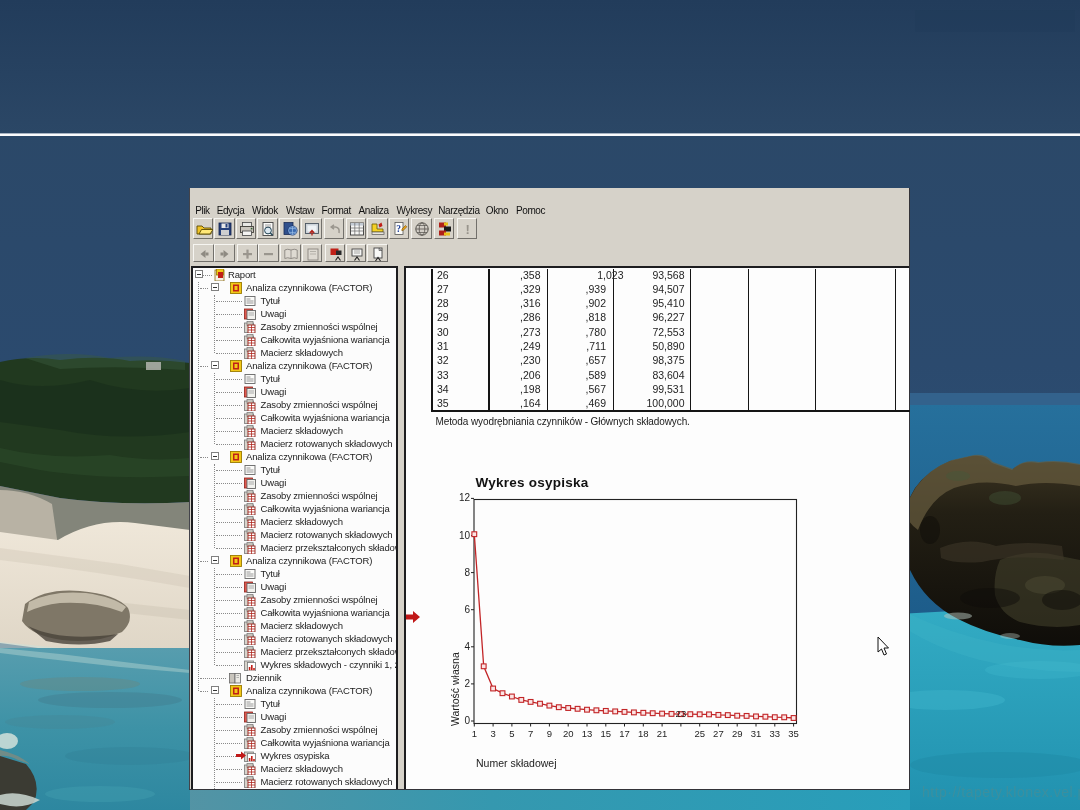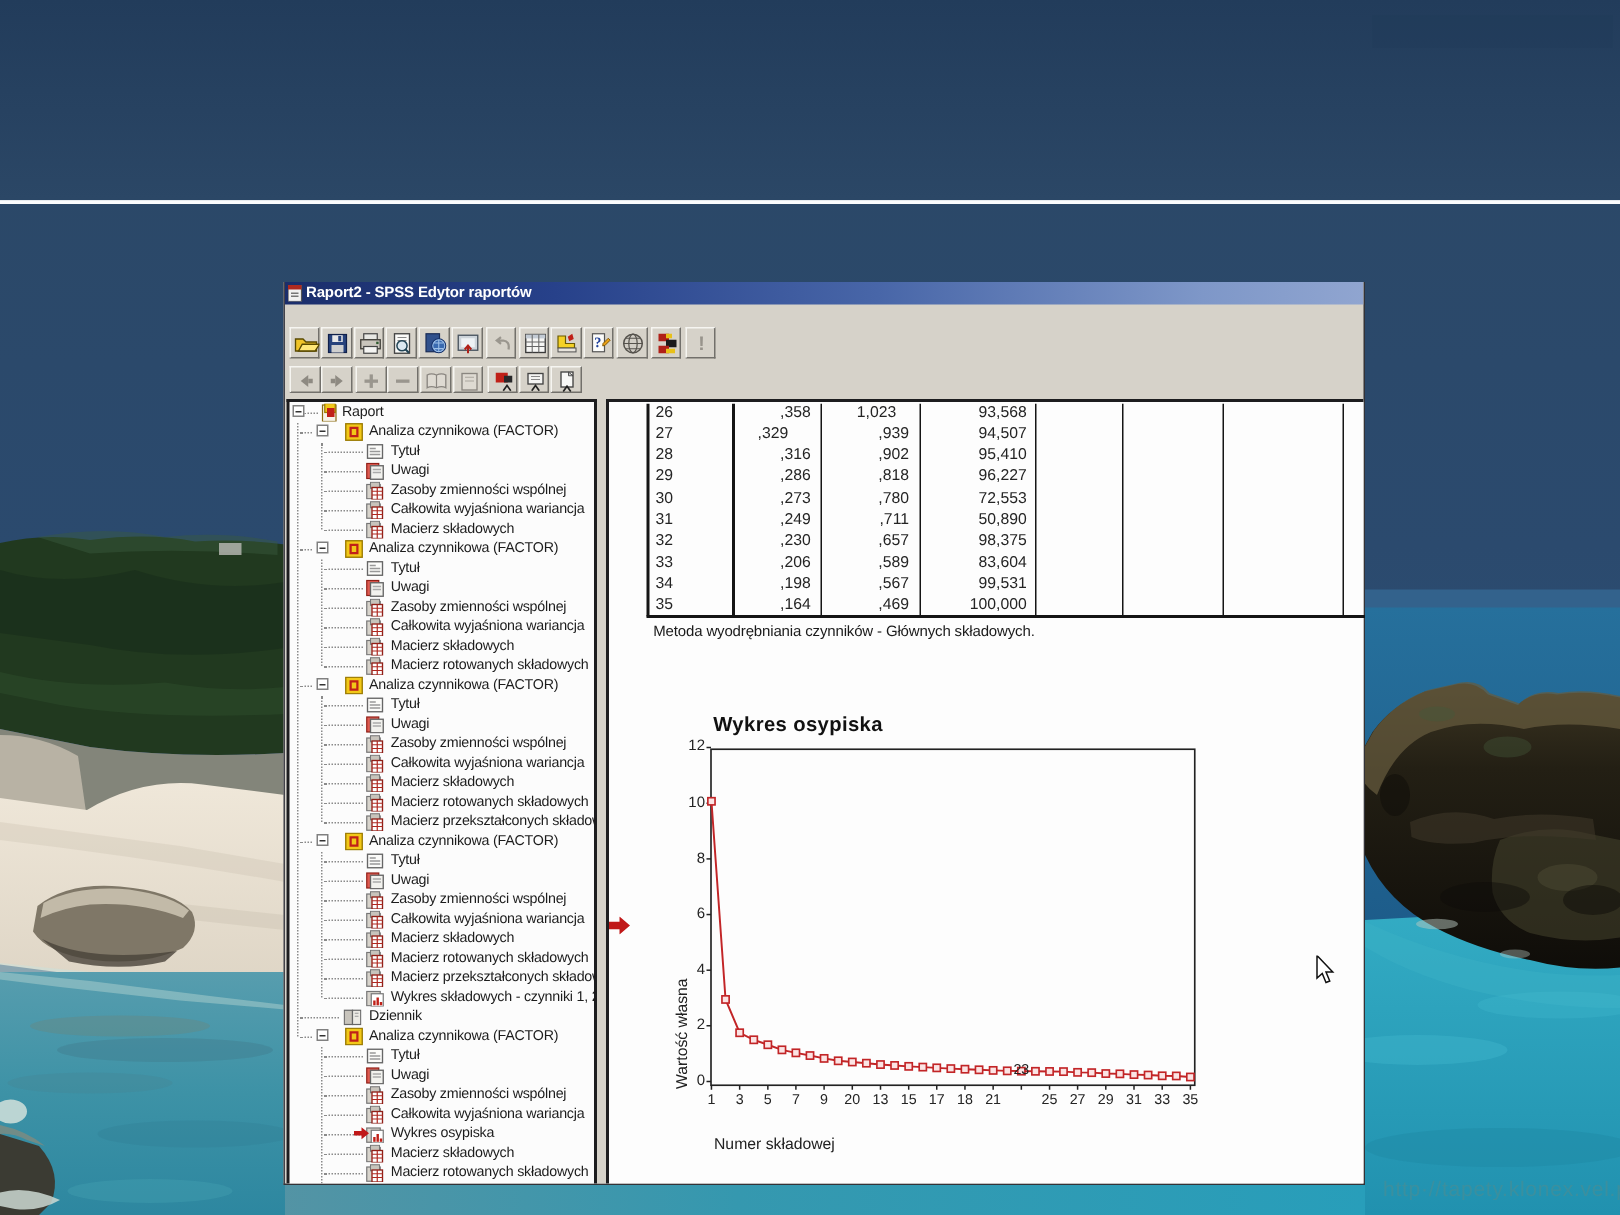--- a/index.html
+++ b/index.html
@@ -125,28 +125,31 @@
 <ellipse cx="130" cy="756" rx="65" ry="9" fill="#317e95" opacity="0.35"></ellipse>
 <ellipse cx="7" cy="741" rx="11" ry="8" fill="#dce6de" opacity="0.8"></ellipse>
 <path d="M0,756 L26,764 Q42,782 34,802 L26,810 L0,810 Z" fill="#3b3b33"></path>
 <path d="M0,750 Q18,754 30,764 L18,760 Q8,755 0,756 Z" fill="#8a8a7a" opacity="0.7"></path>
 <path d="M0,795 Q18,790 40,800 Q26,808 10,806 L0,804 Z" fill="#ccd9d2" opacity="0.85"></path>
 <ellipse cx="100" cy="794" rx="55" ry="8" fill="#3f9cae" opacity="0.5"></ellipse>
 <text x="922" y="797" font-size="14" letter-spacing="0.5" fill="#5e8a86" opacity="0.42" font-family="Liberation Sans,sans-serif">http·//tapety.klonex.vel.pl</text>
 </svg>
 
 <div id="win">
-<div id="titlebar">
-<svg class="abs" style="left:2px;top:2px" width="11" height="11" viewBox="0 0 11 11">
-          <rect x="0" y="0" width="9" height="11" fill="#f2f2f2" stroke="#555" stroke-width="0.8"></rect>
-          <rect x="0" y="0" width="9" height="3" fill="#b02a20"></rect>
-          <rect x="2" y="5" width="5" height="1" fill="#777"></rect>
-          <rect x="2" y="7" width="5" height="1" fill="#777"></rect>
-        </svg>
-<span class="txt">Raport2 - SPSS Edytor raportów</span>
+<div id="menubar">
+<span style="left:5.2px">Plik</span>
+<span style="left:26.7px">Edycja</span>
+<span style="left:62.1px">Widok</span>
+<span style="left:96.1px">Wstaw</span>
+<span style="left:131.6px">Format</span>
+<span style="left:168.6px">Analiza</span>
+<span style="left:206.6px">Wykresy</span>
+<span style="left:248.2px">Narzędzia</span>
+<span style="left:295.8px">Okno</span>
+<span style="left:326.0px">Pomoc</span>
 </div>
 <div class="tbtn" style="left:2.8px;top:30px">
         <svg width="18" height="18" viewBox="0 0 18 18">
           <path d="M2 14 L2 6 L7 6 L9 8 L16 8 L16 14 Z" fill="#f0c428" stroke="#5a4a00" stroke-width="0.9"></path>
           <path d="M4 14 L6.5 9.5 L18 9.5 L15 14 Z" fill="#ffe878" stroke="#5a4a00" stroke-width="0.9"></path>
         </svg>
       </div>
 <div class="tbtn" style="left:24.3px;top:30px">
         <svg width="18" height="18" viewBox="0 0 18 18">
           <rect x="3" y="3" width="12" height="12" fill="#27427c" stroke="#10204a" stroke-width="0.8"></rect>
@@ -652,24 +655,24 @@
 <div class="vline" style="left:83.5px;top:0px;width:2.0px;height:142.0px"></div>
 <div class="vline" style="left:142.5px;top:0px;width:1.2px;height:142.0px"></div>
 <div class="vline" style="left:208.5px;top:0px;width:1.2px;height:142.0px"></div>
 <div class="vline" style="left:285.5px;top:0px;width:1.2px;height:142.0px"></div>
 <div class="vline" style="left:343.5px;top:0px;width:1.2px;height:142.0px"></div>
 <div class="vline" style="left:410.5px;top:0px;width:1.2px;height:142.0px"></div>
 <div class="vline" style="left:490.5px;top:0px;width:1.2px;height:142.0px"></div>
 <div class="hline" style="left:26.0px;top:141.0px;width:479.0px;height:2px"></div>
 <div class="cellnum" style="left:32.5px;top:-1.0px">26</div>
 <div class="cellval" style="left:56.0px;top:-1.0px;width:80px">,358</div>
-<div class="cellval" style="left:113px;top:-1.0px;width:80px">1,023</div>
+<div class="cellval" style="left:139px;top:-1.0px;width:80px">1,023</div>
 <div class="cellval" style="left:200.0px;top:-1.0px;width:80px">93,568</div>
 <div class="cellnum" style="left:32.5px;top:13.3px">27</div>
-<div class="cellval" style="left:41px;top:13.3px;width:80px">,329</div>
+<div class="cellval" style="left:56.0px;top:13.3px;width:80px">,329</div>
 <div class="cellval" style="left:121.5px;top:13.3px;width:80px">,939</div>
 <div class="cellval" style="left:200.0px;top:13.3px;width:80px">94,507</div>
 <div class="cellnum" style="left:32.5px;top:27.6px">28</div>
 <div class="cellval" style="left:56.0px;top:27.6px;width:80px">,316</div>
 <div class="cellval" style="left:121.5px;top:27.6px;width:80px">,902</div>
 <div class="cellval" style="left:200.0px;top:27.6px;width:80px">95,410</div>
 <div class="cellnum" style="left:32.5px;top:41.9px">29</div>
 <div class="cellval" style="left:56.0px;top:41.9px;width:80px">,286</div>
 <div class="cellval" style="left:121.5px;top:41.9px;width:80px">,818</div>
 <div class="cellval" style="left:200.0px;top:41.9px;width:80px">96,227</div>

